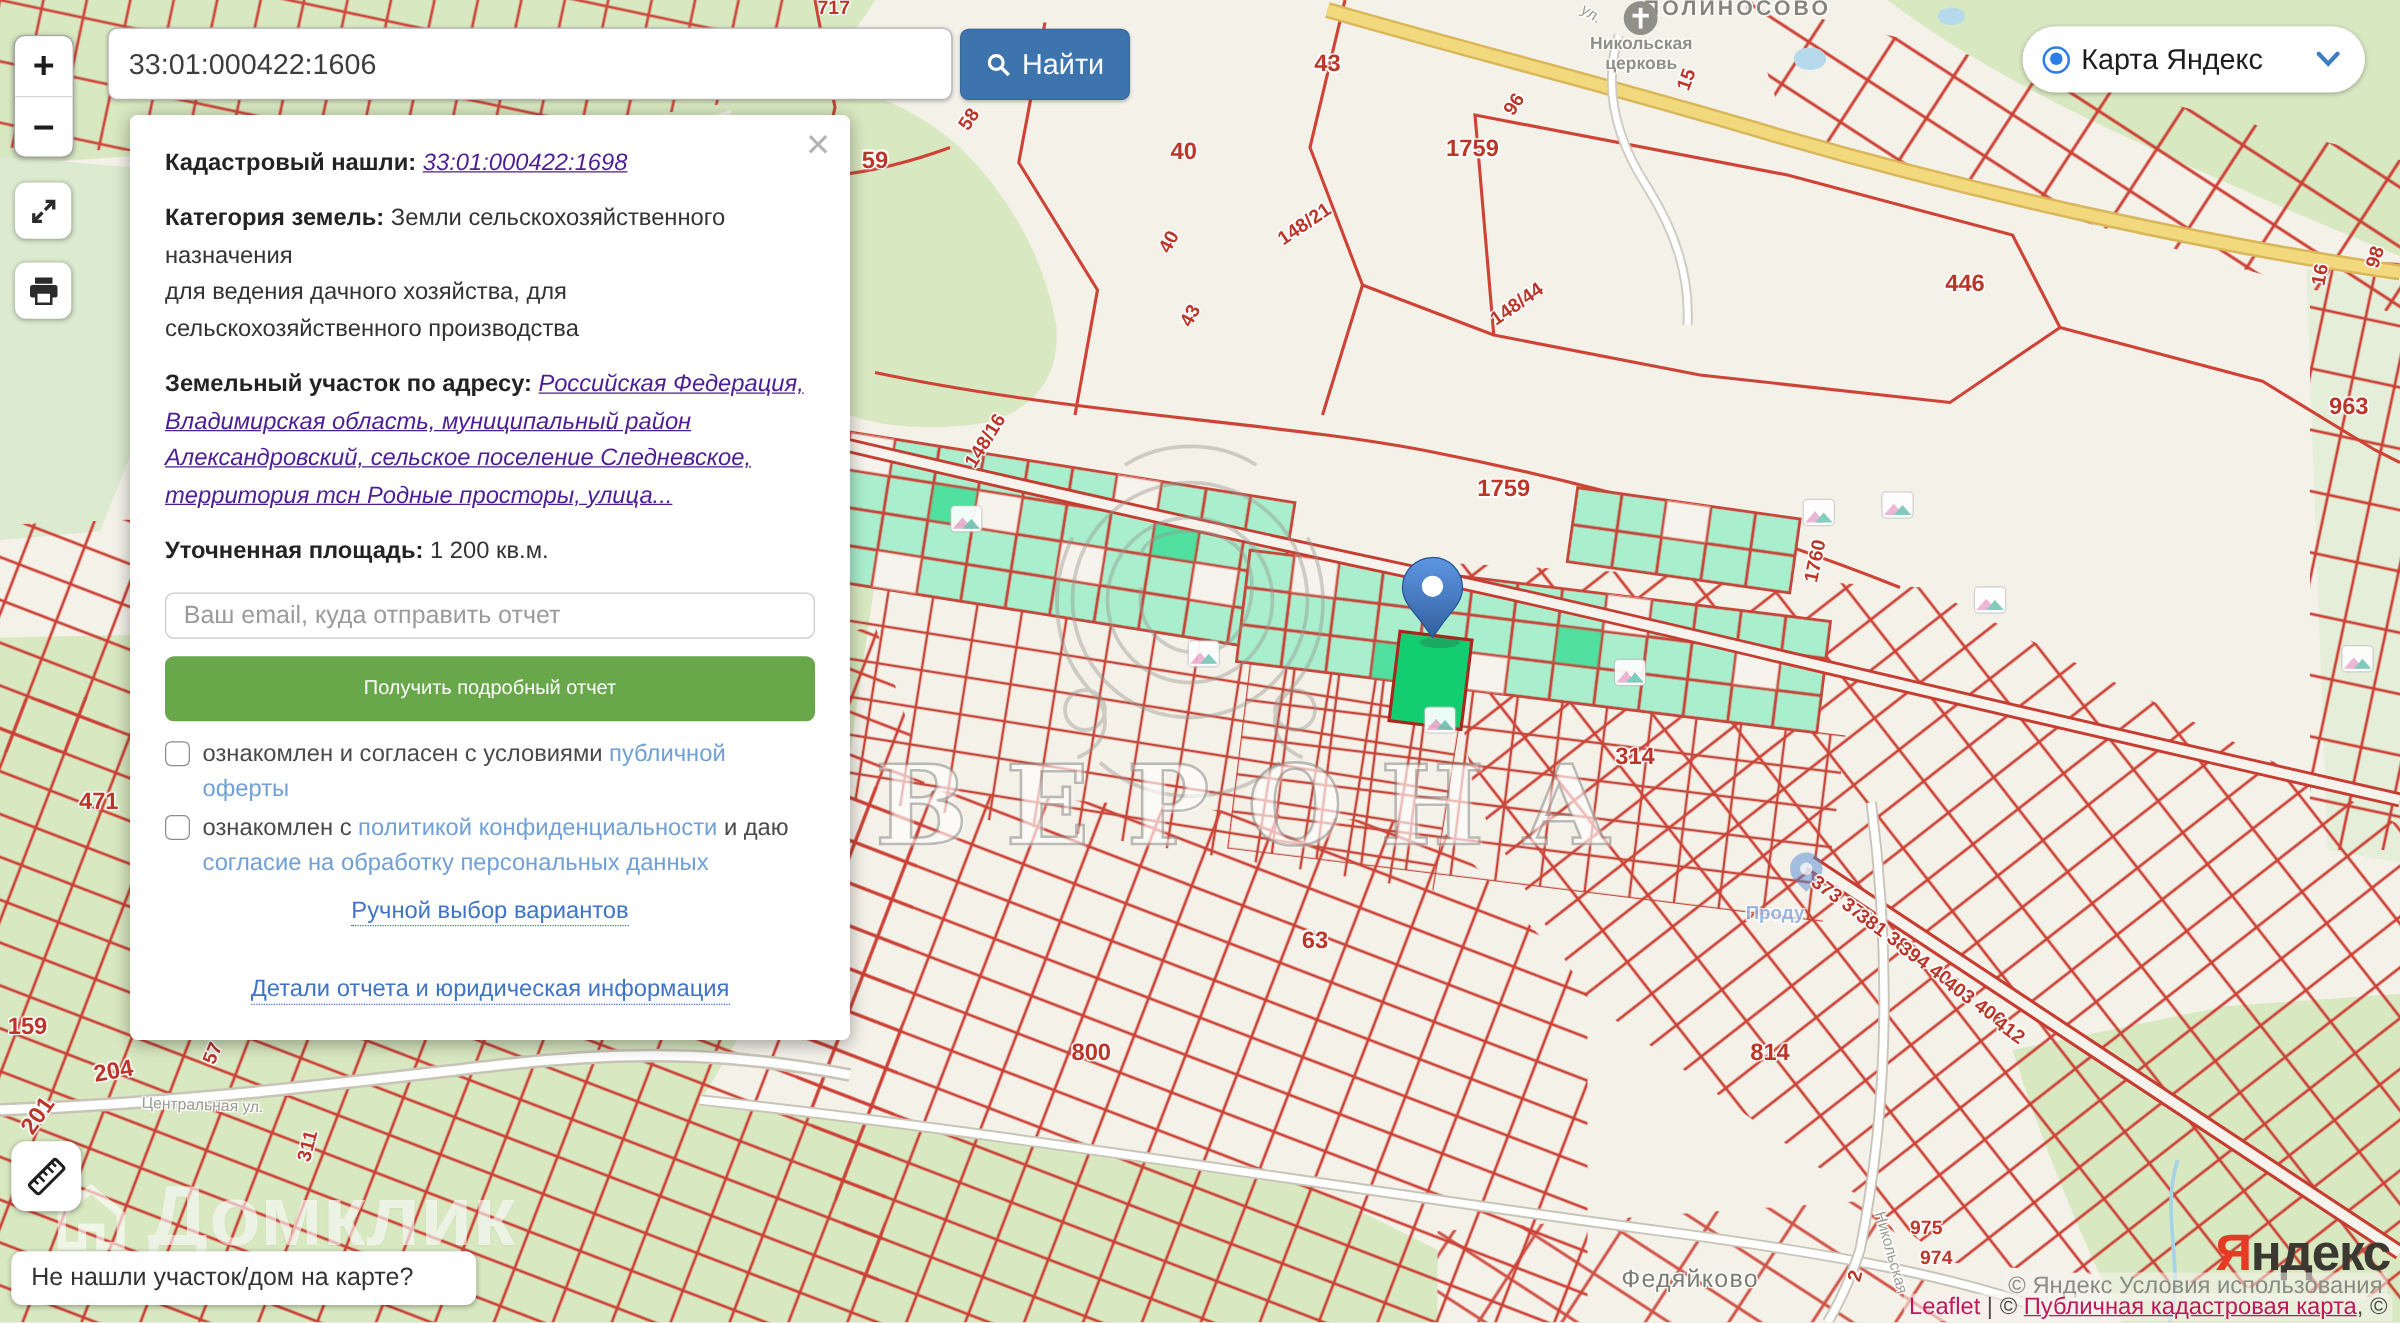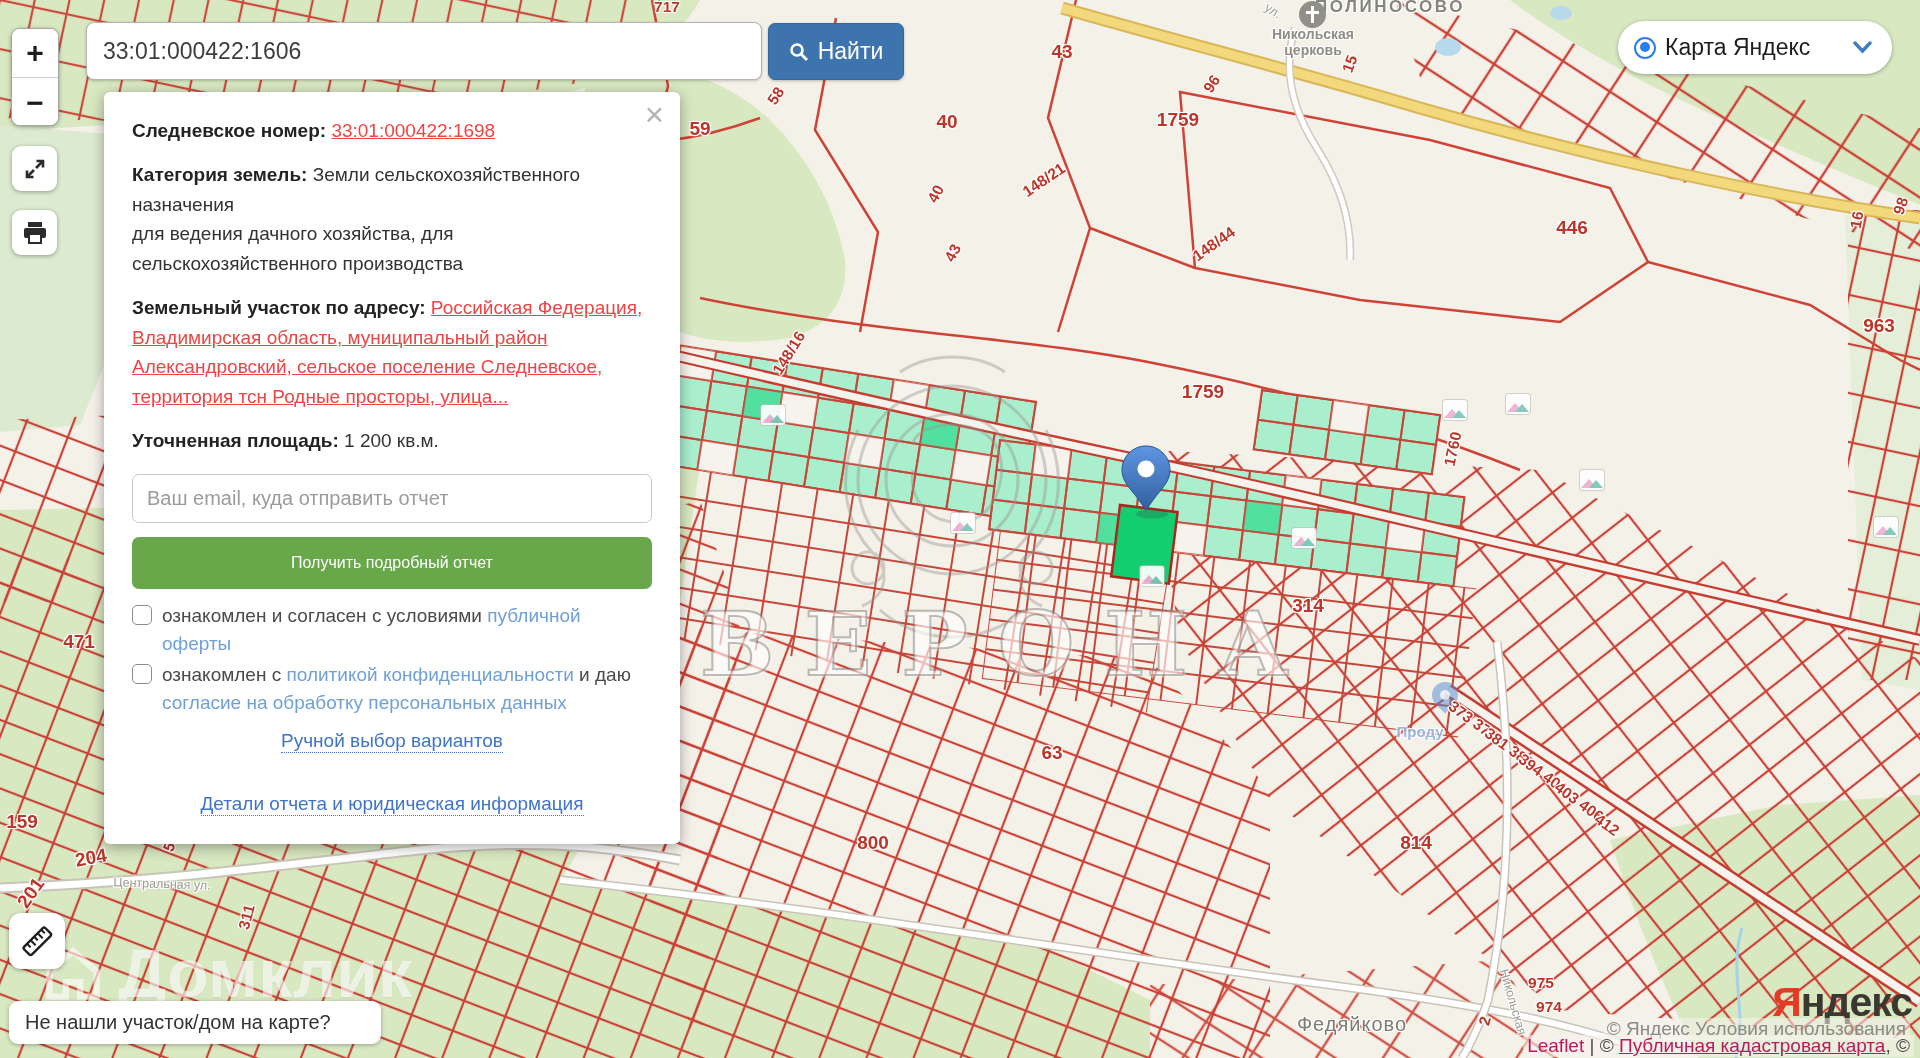--- a/index.html
+++ b/index.html
@@ -65,23 +65,23 @@
 
   .pill{position:absolute;left:9px;top:1001px;width:372px;height:43px;background:#fff;border-radius:9px;
     box-shadow:0 1px 4px rgba(0,0,0,.3);z-index:10;display:flex;align-items:center;padding:0 16px;
     font-size:20px;color:#333;}
 
   
   .panel{position:absolute;left:104px;top:92px;width:576px;background:#fff;border-radius:6px;z-index:11;
     box-shadow:0 3px 14px rgba(0,0,0,.35);padding:24px 28px 26px 28px;font-size:19px;color:#333;line-height:1.55;}
   .panel b{color:#232323;}
   .panel .row{margin-bottom:15px;}
-  .panel a.dlink{color:#ef4444;text-decoration:underline;cursor:pointer;}
+  .panel a.dlink{color:#4c1d95;text-decoration:underline;cursor:pointer;font-style:italic;}
   .panel .closex{position:absolute;top:6px;right:16px;font-size:33px;color:#b2b2b2;font-weight:300;cursor:pointer;line-height:1;}
-  .panel input.email{width:100%;height:49px;border:1px solid #c9c9c9;border-radius:7px;padding:0 14px;
+  .panel input.email{width:100%;height:37px;border:1px solid #c9c9c9;border-radius:7px;padding:0 14px;
     font-size:20px;font-family:inherit;color:#333;outline:none;margin:4px 0 14px 0;}
   .panel input.email::placeholder{color:#9b9b9b;}
   .greenbtn{width:100%;height:52px;background:#68a74a;border:none;border-radius:7px;color:#fff;font-size:16px;
     font-family:inherit;cursor:pointer;margin-bottom:13px;}
   .cbrow{display:flex;gap:10px;margin-bottom:4px;color:#4a4a4a;font-size:19px;line-height:1.45;}
   .cb{flex:0 0 auto;width:20px;height:20px;border:1.5px solid #8c8c8c;border-radius:5px;background:#fff;margin-top:3px;cursor:pointer;}
   .cbrow a{color:#70a0d8;text-decoration:none;cursor:pointer;}
   .panel .bl{display:block;text-align:center;color:#3f74c9;font-size:19px;margin-top:9px;cursor:pointer;
     text-decoration:none;}
   .panel .bl span{border-bottom:1.5px dotted #3f74c9;padding-bottom:1px;}
@@ -368,21 +368,21 @@
     <span class="radio"></span>
     <span class="ltext">Карта Яндекс</span>
     <svg width="19" height="13" viewBox="0 0 19 13">
       <path d="M2,2 L9.5,10 L17,2" fill="none" stroke="#3d7ec2" stroke-width="3.4" stroke-linecap="round"></path>
     </svg>
   </div>
 
   <div class="panel">
     <span class="closex">×</span>
     <div class="row">
-      <b>Следневское номер:</b>
+      <b>Кадастровый нашли:</b>
       <a class="dlink">33:01:000422:1698</a>
     </div>
     <div class="row">
       <b>Категория земель:</b>
       <span>Земли сельскохозяйственного назначения</span><br>
       <span>для ведения дачного хозяйства, для сельскохозяйственного производства</span>
     </div>
     <div class="row">
       <b>Земельный участок по адресу:</b>
       <a class="dlink">Российская Федерация, Владимирская область, муниципальный район Александровский, сельское поселение Следневское, территория тсн Родные просторы, улица...</a>

